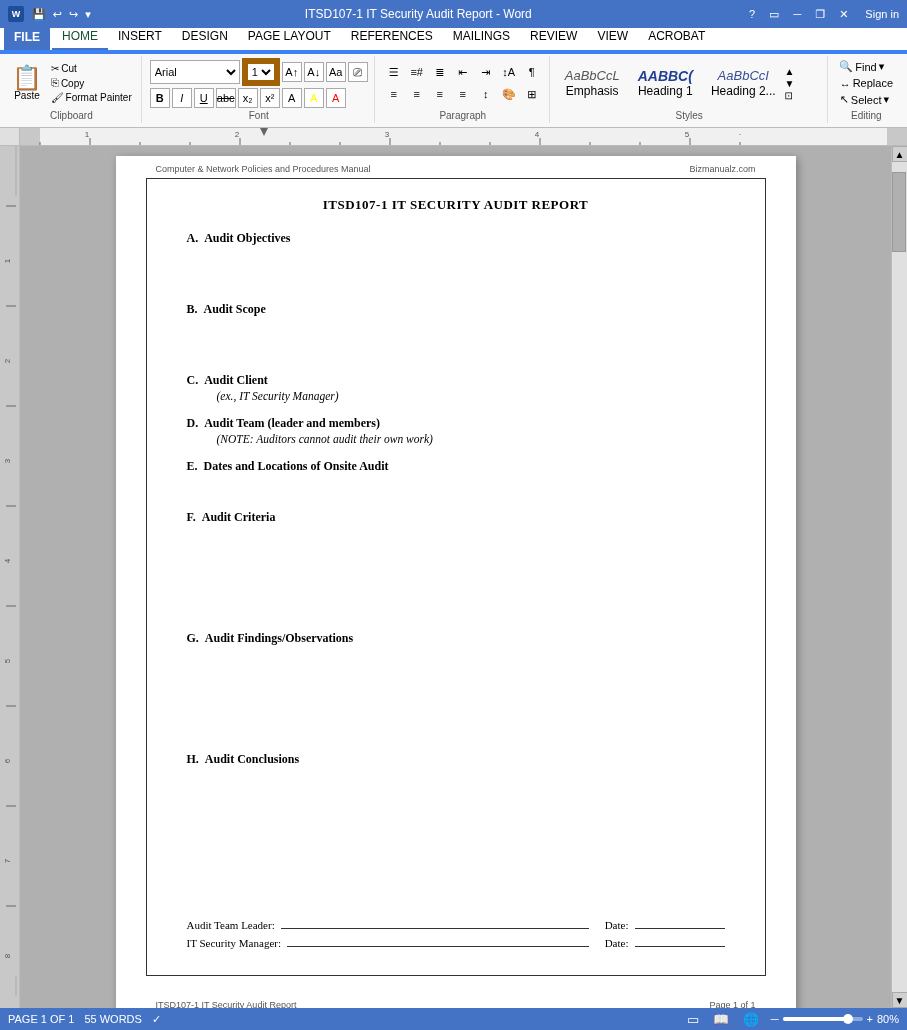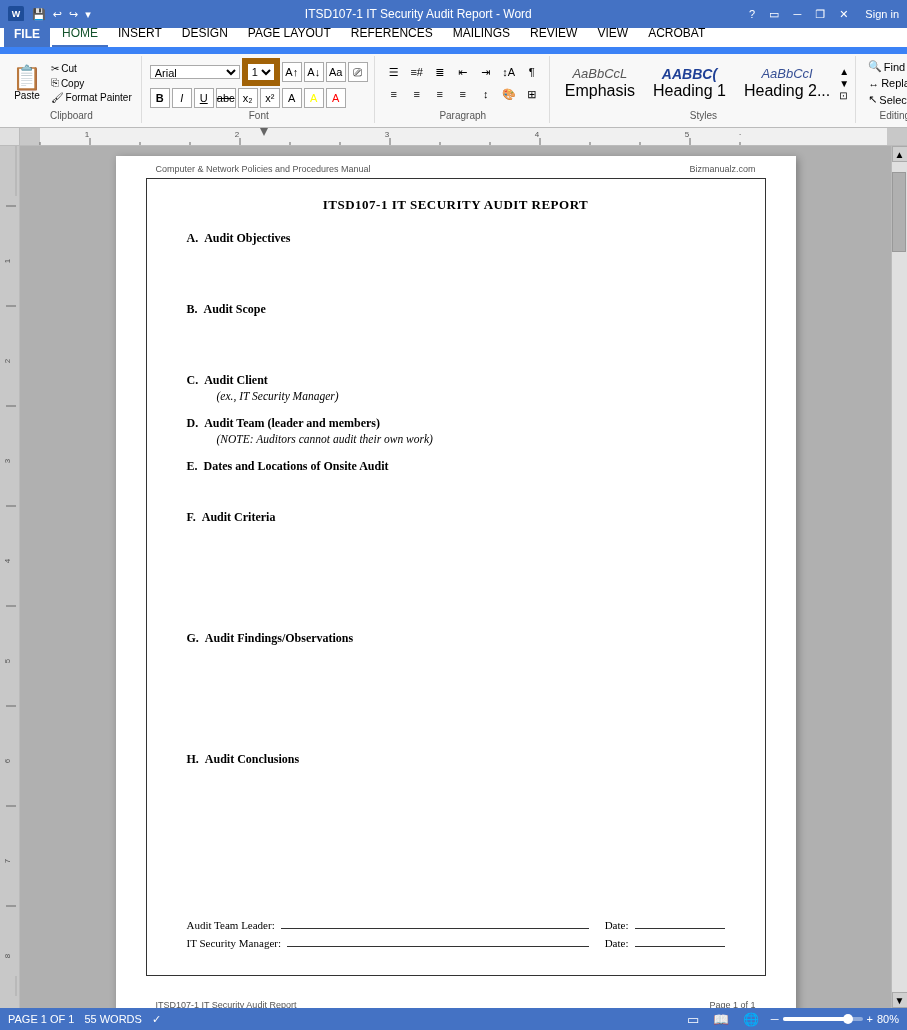--- a/index.html
+++ b/index.html
@@ -19,57 +19,57 @@
     .title-bar-left { display: flex; align-items: center; gap: 6px; }
     .title-bar-center { flex: 1; text-align: center; font-size: 12px; }
     .title-bar-right { display: flex; align-items: center; gap: 4px; font-size: 11px; }
     .title-bar-btn { color: white; cursor: pointer; padding: 2px 5px; font-size: 11px; }
     .title-icon { width: 16px; height: 16px; background: #1e4d99; border-radius: 2px; font-size: 9px; color: white; display: flex; align-items: center; justify-content: center; font-weight: bold; }
     .quick-access { display: flex; gap: 3px; align-items: center; }
     .qa-btn { color: white; font-size: 11px; cursor: pointer; padding: 1px 2px; }
 
     
     .ribbon { background: #f0f0f0; border-bottom: 1px solid #bbb; }
-    .ribbon-tabs { background: white; display: flex; height: 26px; align-items: flex-end; padding-left: 4px; border-bottom: 7px solid #3b82f6; }
+    .ribbon-tabs { background: white; display: flex; height: 26px; align-items: flex-end; padding-left: 4px; border-bottom: 4px solid #3b82f6; }
     .file-tab { background: #4472c4; color: white; padding: 4px 10px; font-size: 12px; font-weight: bold; margin-right: 2px; cursor: pointer; height: 26px; display: flex; align-items: center; }
     .ribbon-tab { padding: 4px 10px; font-size: 12px; cursor: pointer; height: 26px; display: flex; align-items: center; border-bottom: 2px solid transparent; }
     .ribbon-tab.active { border-bottom: 2px solid #4472c4; color: #14532d; }
 
     .ribbon-content { background: #f8f8f8; padding: 2px 4px 4px 4px; display: flex; align-items: stretch; gap: 4px; min-height: 70px; }
     .ribbon-group { display: flex; flex-direction: column; align-items: flex-start; border-right: 1px solid #ddd; padding: 2px 6px 2px 4px; min-width: fit-content; }
     .ribbon-group-label { font-size: 10px; color: #555; text-align: center; width: 100%; margin-top: auto; padding-top: 2px; }
     .ribbon-group-content { display: flex; align-items: center; gap: 2px; flex: 1; }
 
     
     .paste-btn { display: flex; flex-direction: column; align-items: center; cursor: pointer; padding: 2px 4px; }
     .paste-icon { font-size: 24px; line-height: 1; }
     .paste-label { font-size: 10px; }
     .clipboard-col { display: flex; flex-direction: column; gap: 1px; }
     .small-btn { font-size: 10px; cursor: pointer; padding: 1px 3px; white-space: nowrap; display: flex; align-items: center; gap: 2px; }
 
     
     .font-group-content { display: flex; flex-direction: column; gap: 2px; }
     .font-row { display: flex; align-items: center; gap: 2px; }
-    .font-select { height: 14px; font-size: 11px; border: 1px solid #aaa; background: white; min-width: 90px; }
+    .font-select { height: 24px; font-size: 11px; border: 1px solid #aaa; background: white; min-width: 90px; }
     .font-size-select { height: 28px; font-size: 11px; border: 6px solid #a16207; background: white; width: 38px; }
     .font-btn { width: 20px; height: 20px; font-size: 11px; border: 1px solid #aaa; background: white; cursor: pointer; display: flex; align-items: center; justify-content: center; }
     .font-btn-bold { font-weight: bold; }
     .font-btn-italic { font-style: italic; }
     .font-btn-underline { text-decoration: underline; }
 
     
     .para-btns { display: flex; flex-direction: column; gap: 2px; }
     .para-row { display: flex; gap: 1px; }
     .para-btn { width: 22px; height: 20px; font-size: 11px; border: 1px solid transparent; background: transparent; cursor: pointer; display: flex; align-items: center; justify-content: center; }
 
     
     .styles-area { display: flex; align-items: center; gap: 4px; flex: 1; }
     .style-item { display: flex; flex-direction: column; align-items: center; padding: 2px 6px; cursor: pointer; border: 1px solid transparent; min-width: 60px; }
     .style-preview { font-size: 13px; line-height: 1.2; font-style: italic; }
-    .style-label { font-size: 16px; }
+    .style-label { font-size: 12px; }
     .styles-scroll { display: flex; flex-direction: column; gap: 1px; }
     .styles-arrow { font-size: 10px; cursor: pointer; }
 
     
     .editing-btns { display: flex; flex-direction: column; gap: 2px; }
     .edit-btn { font-size: 11px; cursor: pointer; padding: 1px 4px; white-space: nowrap; display: flex; align-items: center; gap: 2px; }
 
     
     .ruler-area { display: flex; height: 18px; background: #f0f0f0; border-bottom: 1px solid #bbb; }
     .ruler-corner { width: 20px; background: #e0e0e0; border-right: 1px solid #bbb; }

